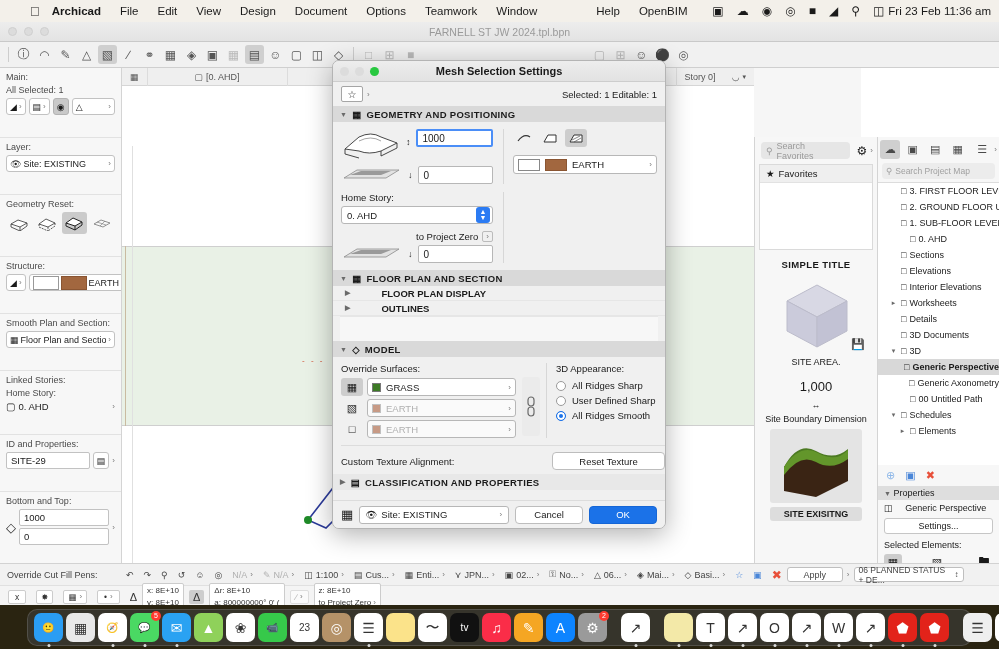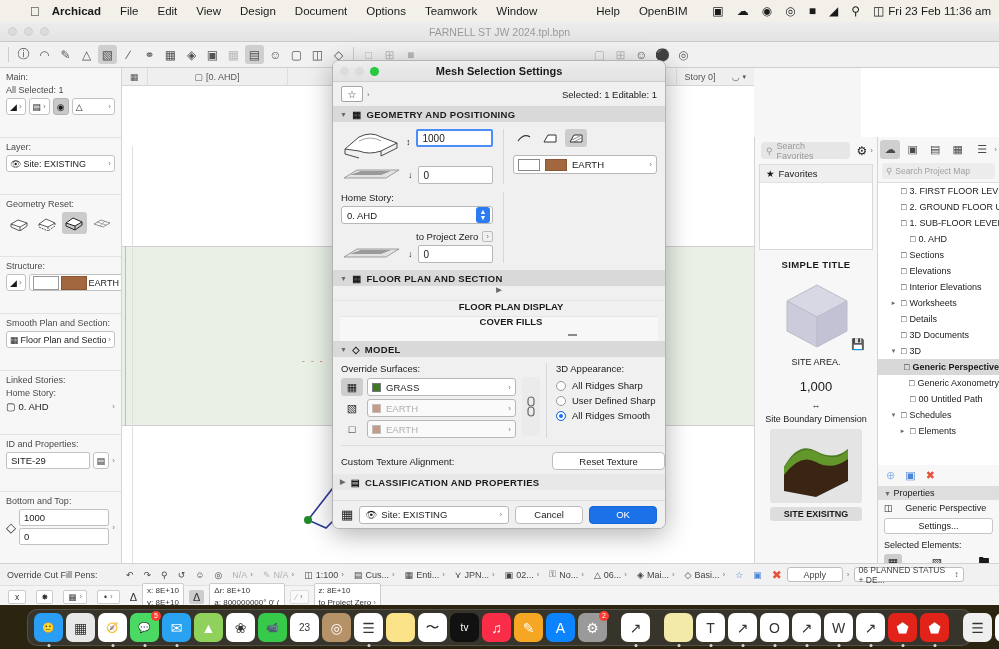--- a/index.html
+++ b/index.html
@@ -184,21 +184,21 @@
     align-items:center; justify-content:center; font-size:11px; }
   .mat-icon.on { background:#cdcdcd; }
   .radio { width:10px; height:10px; border-radius:50%; border:1px solid #9a9a9a;
     background:#fff; display:inline-block; vertical-align:-1px; }
   .radio.on { background:#1b72e8; border-color:#1b72e8; box-shadow:inset 0 0 0 2px #fff; }
   .md-rowline { display:flex; align-items:center; gap:6px; margin-bottom:4px; font-size:9.5px; }
   .md-btn { height:18px; border:1px solid #bdbdbd; background:#fff; border-radius:4px;
     display:flex; align-items:center; justify-content:center; font-size:9.5px; }
   .md-btn.primary { background:#1b72e8; border-color:#1566d6; color:#fff; }
   .md-listrow { height:15px; display:flex; align-items:center; gap:7px;
-    padding:0 12px; border-bottom:1px solid #e6e6e6; font-size:9.5px; font-weight:bold;flex-direction:column; }
+    padding:0 12px; border-bottom:1px solid #e6e6e6; font-size:9.5px; font-weight:bold; }
   .tri { font-size:7px; color:#6a6a6a; }
   .cb { width:9px; height:9px; border:1px solid #8a8a8a; background:#fff; }
   .md-footer { position:absolute; left:0; bottom:0; width:100%; height:28px;
     background:#f0f0f0; border-top:1px solid #dcdcdc; display:flex;
     align-items:center; gap:6px; padding:0 8px; }
 
   
   #dock { position:absolute; left:0; top:605px; width:999px; height:44px;
     background:#2a2411; }
   .dockbar { position:absolute; left:27px; top:4px; width:945px; height:37px;
@@ -818,24 +818,23 @@
     <div class="md-hdr">
       <span class="tri">▼</span>
       <span>▦</span>
       <span>FLOOR PLAN AND SECTION</span>
     </div>
     <div>
       <div class="md-listrow">
         <span class="tri">▶</span>
         <span style="margin-left:24px">FLOOR PLAN DISPLAY</span>
       </div>
-      <div class="md-listrow" style="border-bottom:none">
-        <span class="tri" style="visibility:hidden">▶</span>
-        <span style="margin-left:24px">COVER FILLS</span>
-        <span class="cb" style="margin-left:auto;margin-right:76px"></span>
+      <div class="md-listrow">
+        <span class="tri">▶</span>
+        <span style="margin-left:24px">OUTLINES</span>
       </div>
       <div style="height:25px;background:#f7f7f7;border-top:1px solid #e6e6e6;margin:0 7px"></div>
     </div>
 
     <div class="md-hdr">
       <span class="tri">▼</span>
       <span>◇</span>
       <span>MODEL</span>
     </div>
     <div class="md-body" style="padding:6px 0 4px 8px">

